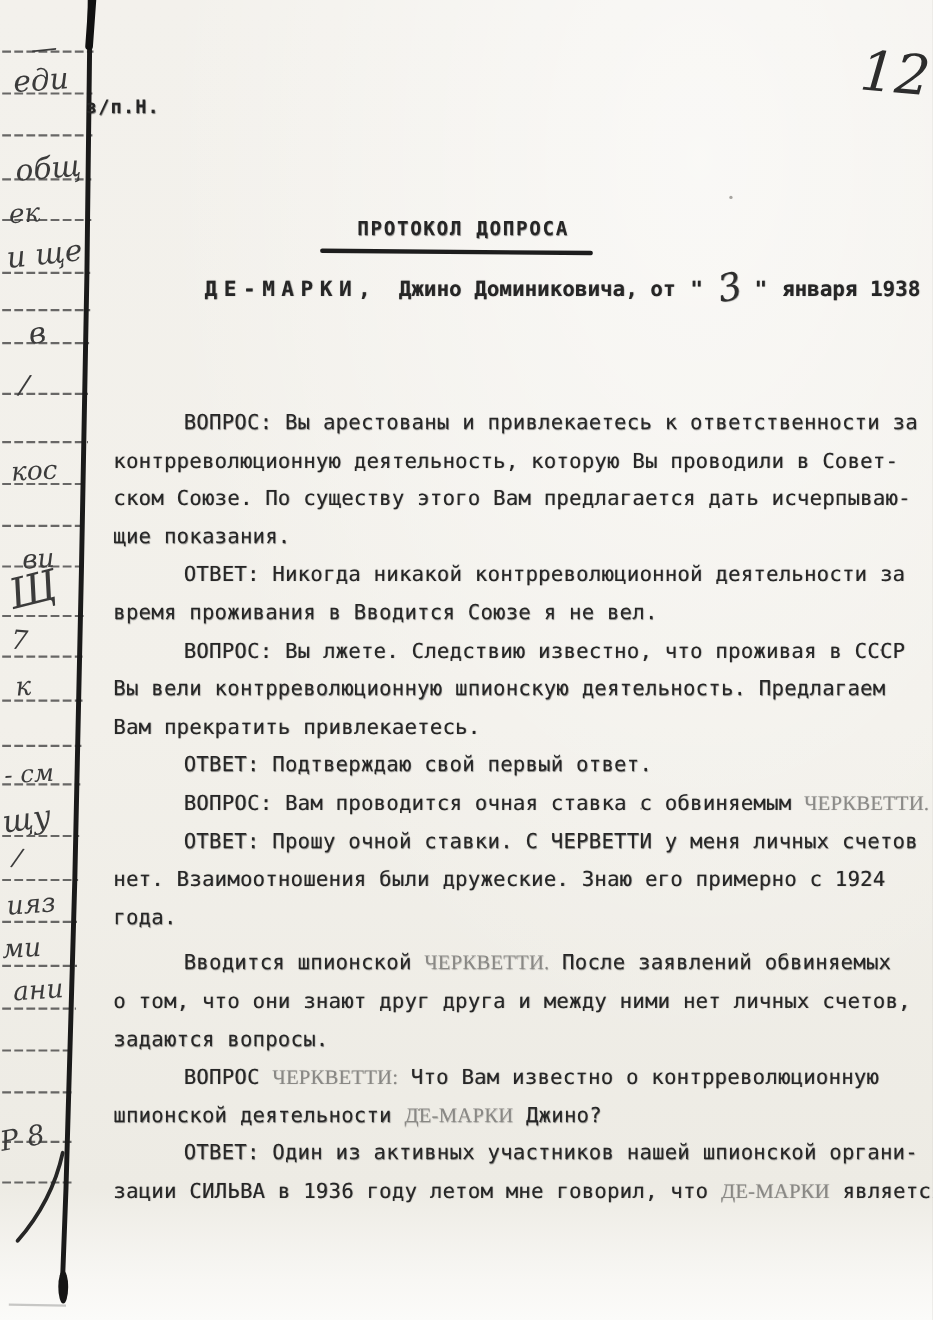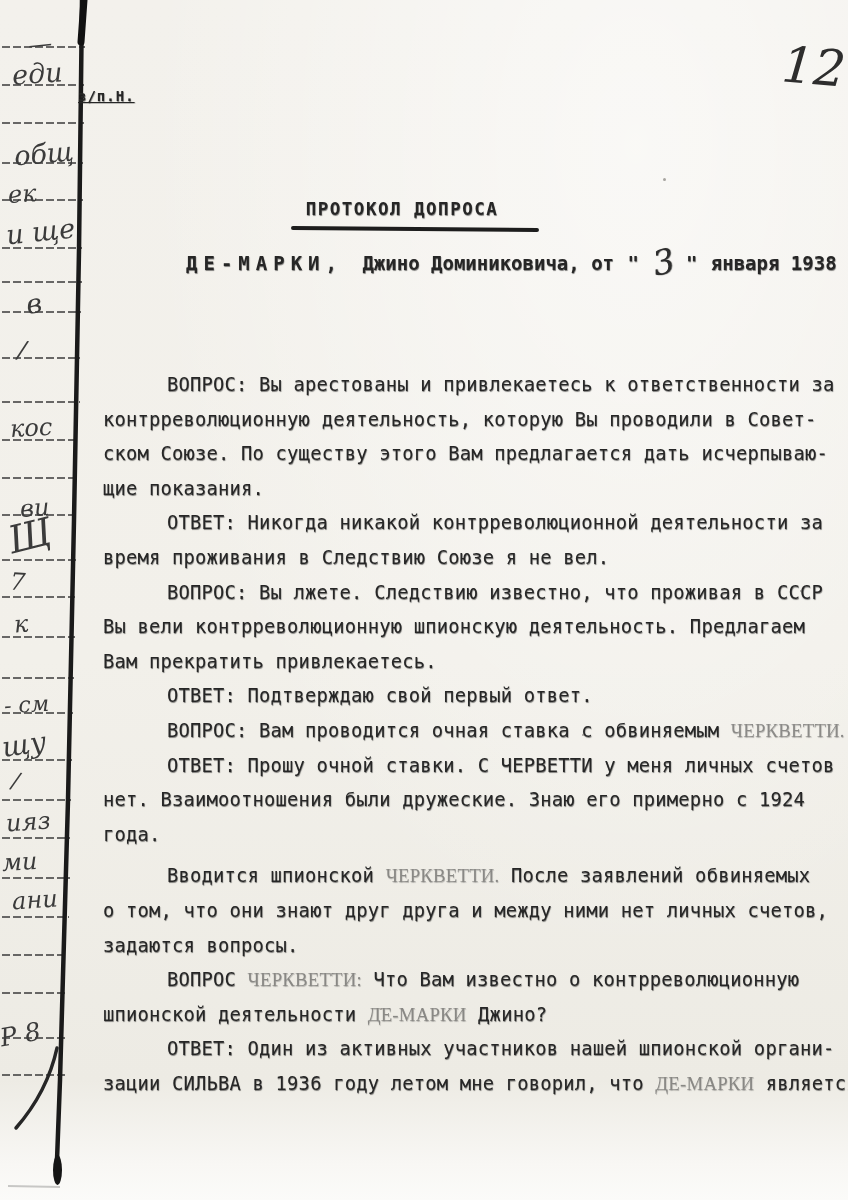--- a/index.html
+++ b/index.html
@@ -12,24 +12,24 @@
     color:#262626;
   }
   .type { text-shadow: 0.5px 0.5px 0.8px rgba(35,35,35,0.55); }
   .page-number {
     position:absolute; left:782px; top:38px;
     font-family:"DejaVu Serif", serif; font-style:italic;
     font-size:50px; color:#2d2d2d; transform:rotate(5deg);
   }
   .margin-note {
     position:absolute; left:78px; top:88px;
-    font-size:14px; letter-spacing:1px; font-weight:bold;text-decoration:underline;
+    font-size:17px; letter-spacing:1px; font-weight:bold;
   }
   .doc-title {
-    position:absolute; left:277px; top:199px; width:250px;
+    position:absolute; left:296px; top:199px; width:250px;
     text-align:center; font-size:17.5px; letter-spacing:1.5px; font-weight:bold;
     white-space:nowrap;
   }
   .title-underline {
     position:absolute; left:291px; top:227px; width:248px; height:4px;
     background:#1d1d1d; border-radius:2px; transform:rotate(0.5deg);
   }
   .doc-header {
     position:absolute; left:186px; top:252px; width:662px;
     font-size:19px; font-weight:bold; white-space:nowrap;
@@ -136,21 +136,21 @@
     <span class="hdr-q">"</span>
     <span>января 1938 г.</span>
   </div>
 
   <div class="body-text type" id="body-lines">
       <div class="line indent"><span>ВОПРОС: Вы арестованы и привлекаетесь к ответственности за</span></div>
       <div class="line"><span>контрреволюционную деятельность, которую Вы проводили в Совет-</span></div>
       <div class="line"><span>ском Союзе. По существу этого Вам предлагается дать исчерпываю-</span></div>
       <div class="line"><span>щие показания.</span></div>
       <div class="line indent"><span>ОТВЕТ: Никогда никакой контрреволюционной деятельности за</span></div>
-      <div class="line"><span>время проживания в Следствию Союзе я не вел.</span></div>
+      <div class="line"><span>время проживания в Вводится Союзе я не вел.</span></div>
       <div class="line indent"><span>ВОПРОС: Вы лжете. Следствию известно, что проживая в СССР</span></div>
       <div class="line"><span>Вы вели контрреволюционную шпионскую деятельность. Предлагаем</span></div>
       <div class="line"><span>Вам прекратить привлекаетесь.</span></div>
       <div class="line indent"><span>ОТВЕТ: Подтверждаю свой первый ответ.</span></div>
       <div class="line indent"><span>ВОПРОС: Вам проводится очная ставка с обвиняемым </span><span class="faded">ЧЕРКВЕТТИ.</span></div>
       <div class="line indent"><span>ОТВЕТ: Прошу очной ставки. С ЧЕРВЕТТИ у меня личных счетов</span></div>
       <div class="line"><span>нет. Взаимоотношения были дружеские. Знаю его примерно с 1924</span></div>
       <div class="line"><span>года.</span></div>
       <div class="line indent gap"><span>Вводится шпионской </span><span class="faded">ЧЕРКВЕТТИ.</span><span> После заявлений обвиняемых</span></div>
       <div class="line"><span>о том, что они знают друг друга и между ними нет личных счетов,</span></div>

